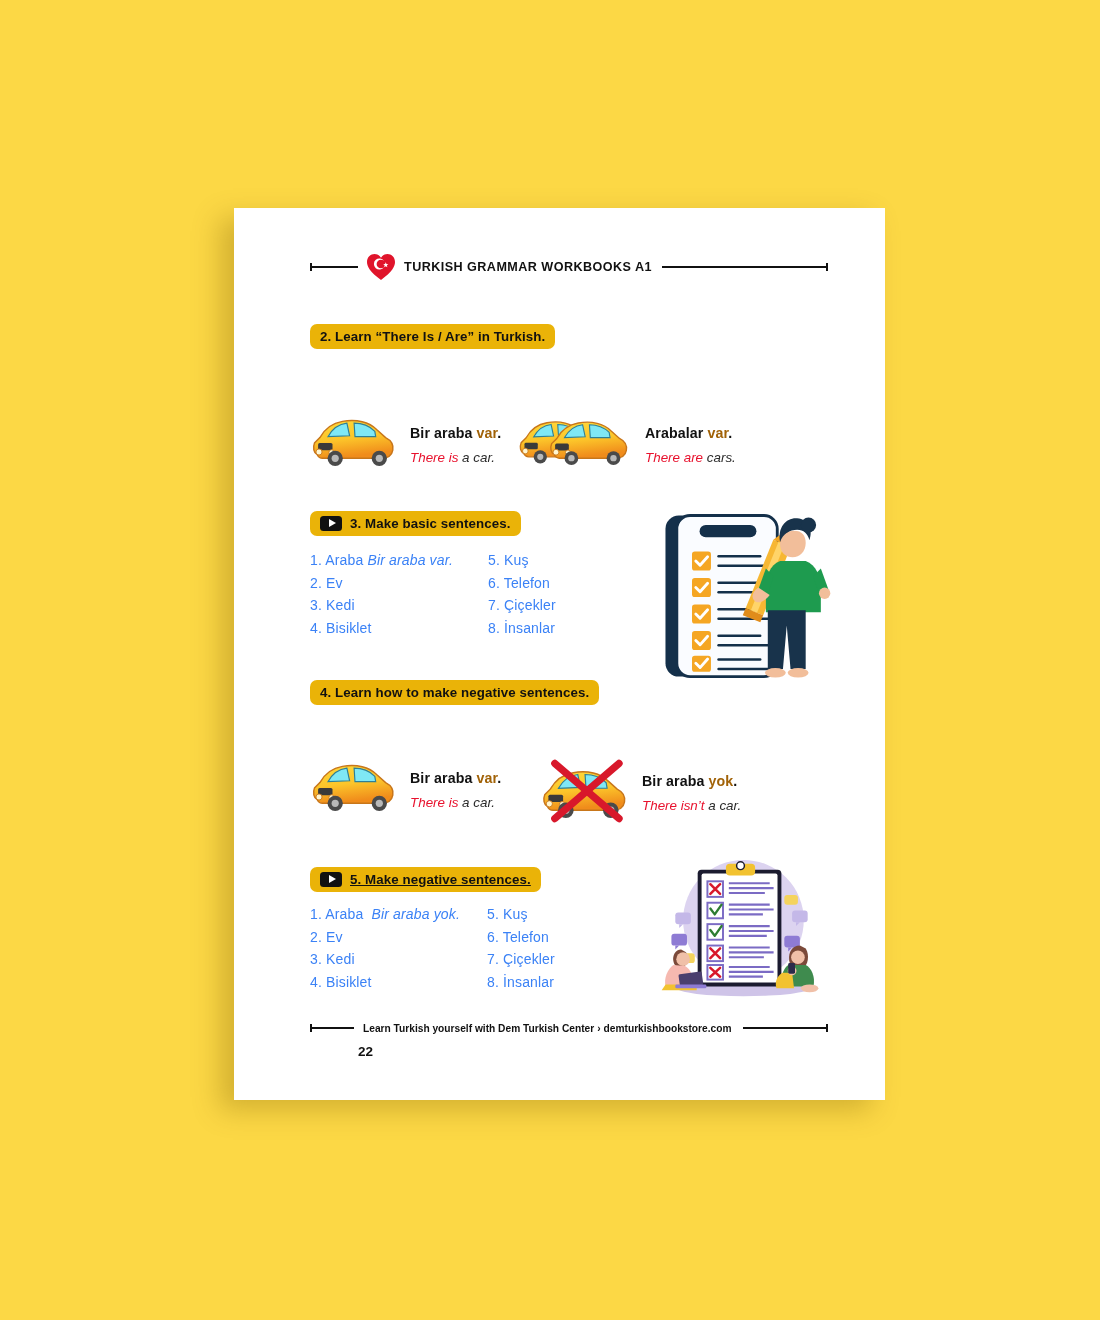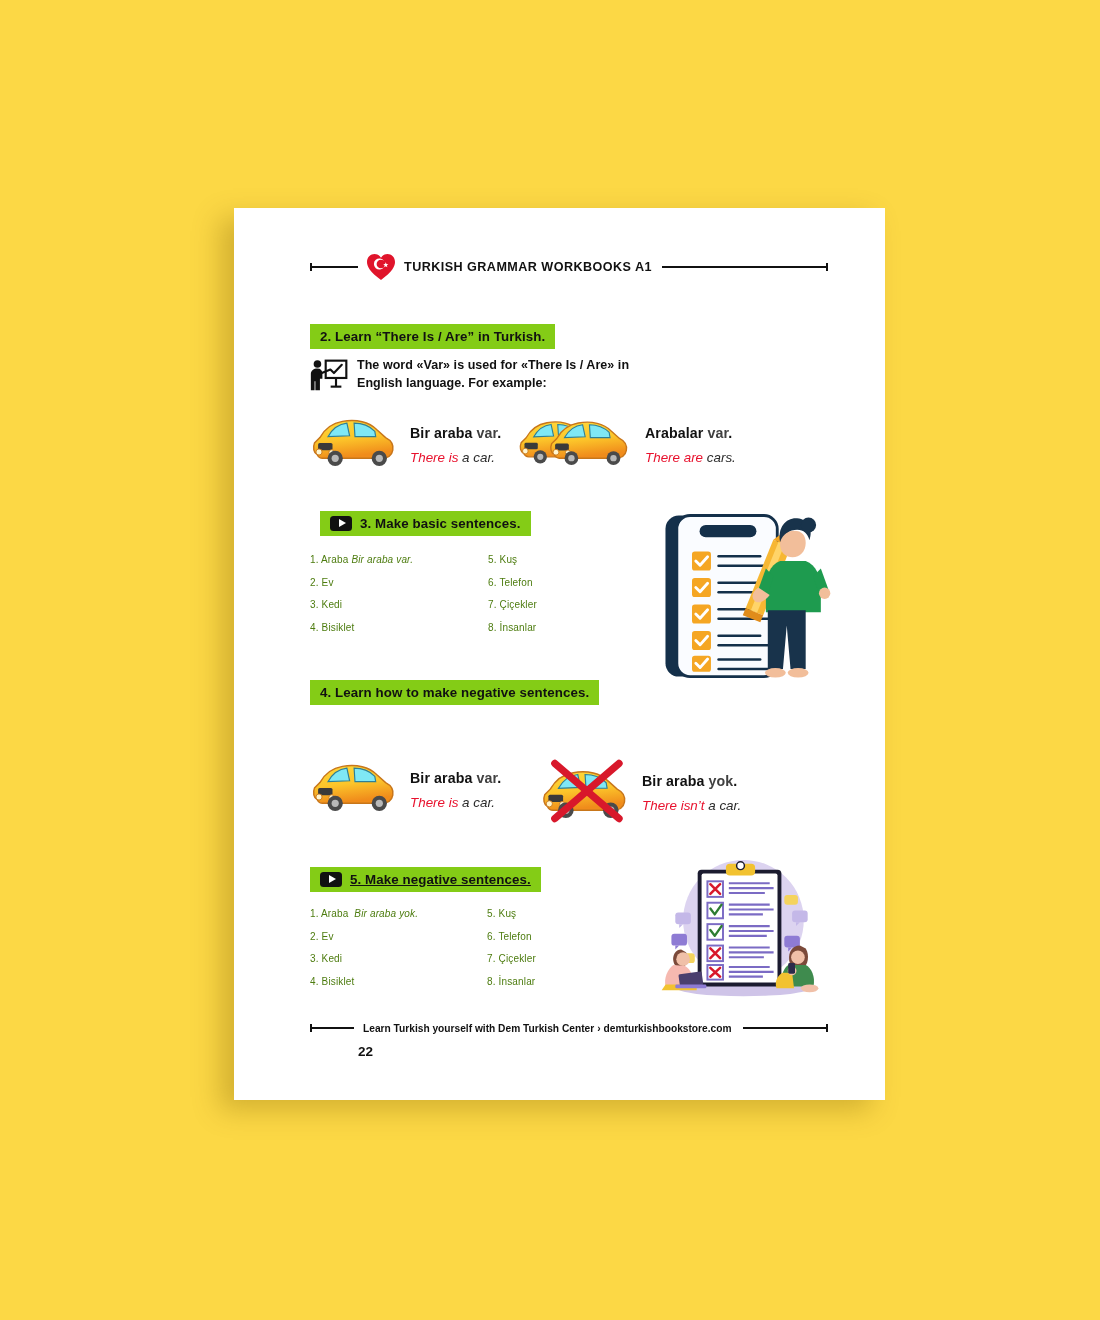--- a/index.html
+++ b/index.html
@@ -32,22 +32,22 @@
   .hdr .rule-right{flex:1 1 auto;margin-left:10px;}
   .heart-logo{width:30px;height:28px;flex:0 0 auto;}
   .hdr-title{
     font-size:12.6px;font-weight:bold;letter-spacing:.45px;color:#111;
     white-space:nowrap;margin-left:8px;text-align:right;
   }
 
   
   .hl{
     position:absolute;
-    background:#84cc16;
-    border-radius:0;
+    background:#eab308;
+    border-radius:7px;
     font-size:13.3px;font-weight:bold;color:#111;letter-spacing:.1px;
     padding:4.5px 10px 5.5px 10px;
     white-space:nowrap;
     display:flex;align-items:center;gap:8px;
   }
   .play-ico{
     width:22px;height:15px;background:#111;border-radius:3.5px;
     display:inline-flex;align-items:center;justify-content:center;flex:0 0 auto;
   }
   .play-ico i{
@@ -65,25 +65,25 @@
     font-size:12.5px;font-weight:bold;color:#111;line-height:17.5px;
     letter-spacing:.05px;white-space:pre-line;
   }
 
   
   .ex{position:absolute;display:flex;align-items:center;}
   .ex .art{flex:0 0 auto;}
   .ex .txt{margin-left:10px;}
   .tr-line{font-size:14.2px;font-weight:bold;color:#111;letter-spacing:.1px;white-space:nowrap;}
   .en-line{font-size:13.4px;font-style:italic;color:#2b2b2b;margin-top:9px;white-space:nowrap;}
-  .red{color:#404040;margin-top:40px;}
+  .red{color:#a16207;margin-top:40px;}
   .red-i{color:#E8112D;}
 
   
-  .ex-list{position:absolute;font-size:10px;color:#4d7c0f;letter-spacing:.15px;}
+  .ex-list{position:absolute;font-size:14px;color:#3b82f6;letter-spacing:.15px;}
   .ex-list .row{height:22.7px;line-height:22.7px;white-space:nowrap;}
   .ex-list .row em{font-style:italic;}
   .ex-list.col2{}
 
   
   .ftr{
     position:absolute;left:76px;top:812px;width:518px;height:16px;
     display:flex;align-items:center;
   }
   .ftr .rule-left{width:44px;margin-right:9px;}
@@ -112,35 +112,20 @@
       </svg>
     </span>
     <span class="hdr-title">TURKISH GRAMMAR WORKBOOKS A1</span>
     <div class="rule rule-right cap-r"></div>
   </div>
 
   <div class="hl" style="left:76px;top:116px;">
     <span>2. Learn “There Is / Are” in Turkish.</span>
   </div>
 
-  <div class="note" style="left:76px;top:149px;width:420px;">
-    <span class="teach-ico">
-      <svg viewBox="0 0 46 40" width="38" height="33">
-        <rect x="19" y="2" width="25" height="21" fill="none" stroke="#111" stroke-width="2.6"></rect>
-        <path d="M25 13 l4 4 l9.5-10" fill="none" stroke="#111" stroke-width="2.6" stroke-linecap="round" stroke-linejoin="round"></path>
-        <line x1="31.5" y1="23" x2="31.5" y2="33" stroke="#111" stroke-width="2.6"></line>
-        <line x1="25" y1="33.5" x2="38" y2="33.5" stroke="#111" stroke-width="2.6"></line>
-        <circle cx="9" cy="6" r="4.6" fill="#111"></circle>
-        <path d="M9 11.5 C13 11.5 15 14 15 17.5 L15 24 L12 24 L12 38 L6.5 38 L6.5 27 L5.5 27 L5.5 38 L1 38 L1 18 C1 14 4.5 11.5 9 11.5 Z" fill="#111"></path>
-        <line x1="12" y1="18" x2="24" y2="13" stroke="#111" stroke-width="2.6" stroke-linecap="round"></line>
-      </svg>
-    </span>
-    <span class="note-txt">The word «Var» is used for «There Is / Are» in
-English language. For example:</span>
-  </div>
 
   <div class="ex" style="left:76px;top:205px;">
     <span class="art">
       <svg viewBox="0 0 100 66" width="90" height="60">
         <defs>
           <linearGradient id="carA" x1="0" y1="0" x2="0.25" y2="1">
             <stop offset="0%" stop-color="#FFD93B"></stop>
             <stop offset="55%" stop-color="#FCC52A"></stop>
             <stop offset="100%" stop-color="#F08C1B"></stop>
           </linearGradient>
@@ -195,21 +180,21 @@
           <circle cx="77" cy="50" r="3.7" fill="#B9B9B9"></circle>
         </g>
       </svg>
     </span>
     <span class="txt">
       <div class="tr-line"><span>Arabalar </span><span class="red">var</span><span>.</span></div>
       <div class="en-line"><span class="red-i">There are</span><span> cars.</span></div>
     </span>
   </div>
 
-  <div class="hl" style="left:76px;top:303px;margin-left:10px;">
+  <div class="hl" style="left:76px;top:303px;">
     <span class="play-ico">
           <i></i>
         </span>
     <span>3. Make basic sentences.</span>
   </div>
 
   <div class="ex-list" style="left:76px;top:341px;">
     <div class="row"><span>1.</span> <span>Araba</span> <em>Bir araba var.</em></div>
     <div class="row"><span>2.</span> <span>Ev</span> <em></em></div>
     <div class="row"><span>3.</span> <span>Kedi</span> <em></em></div>

